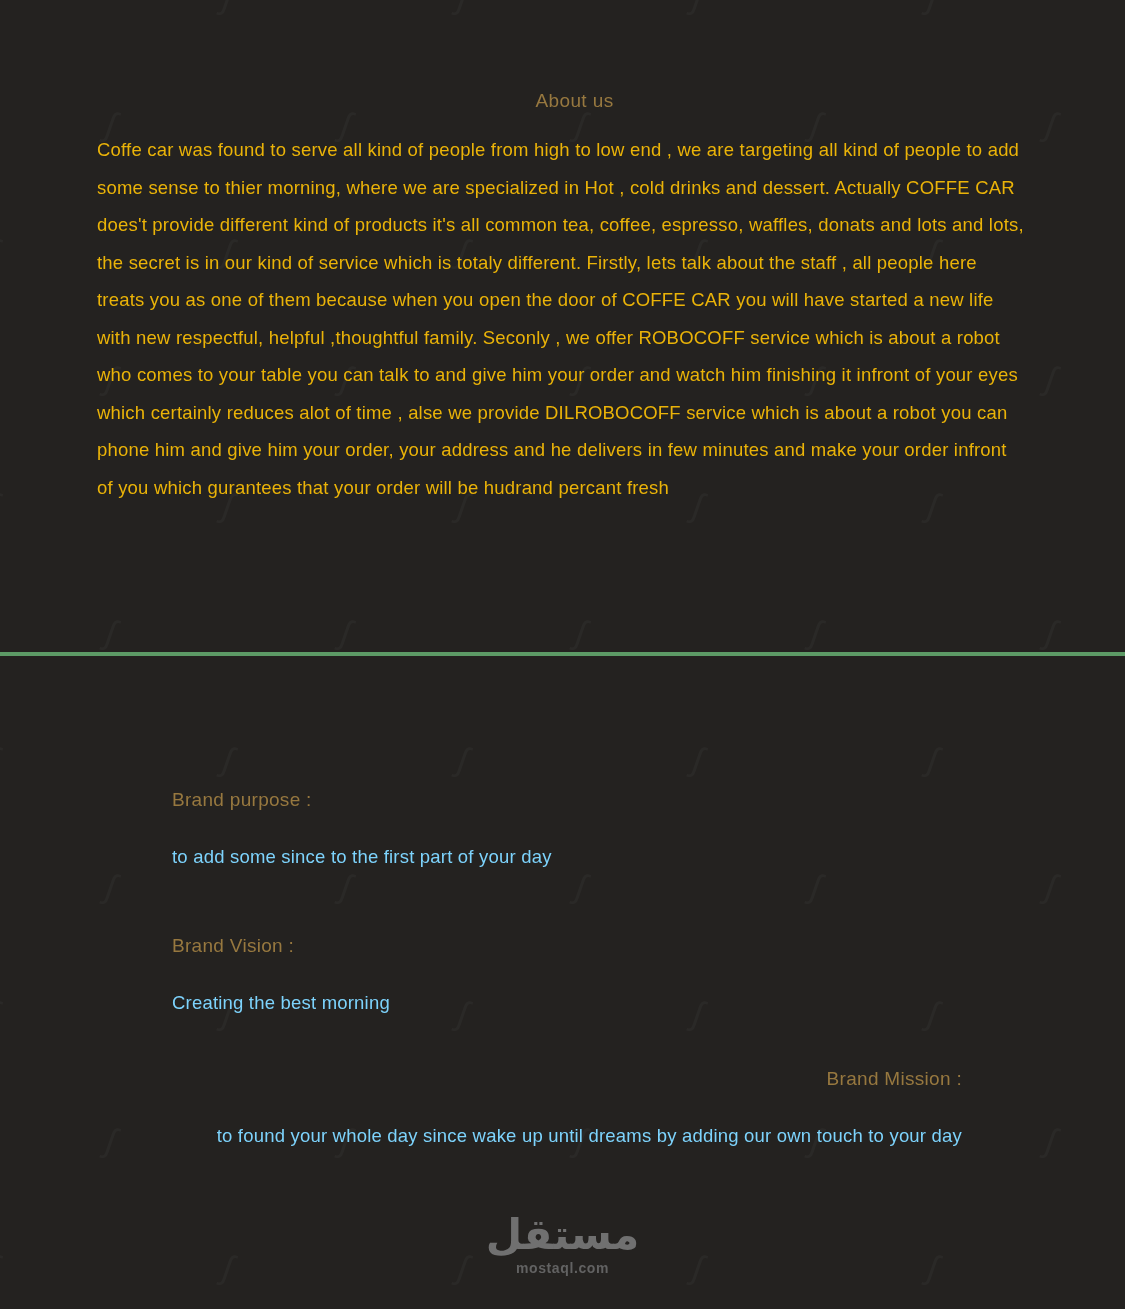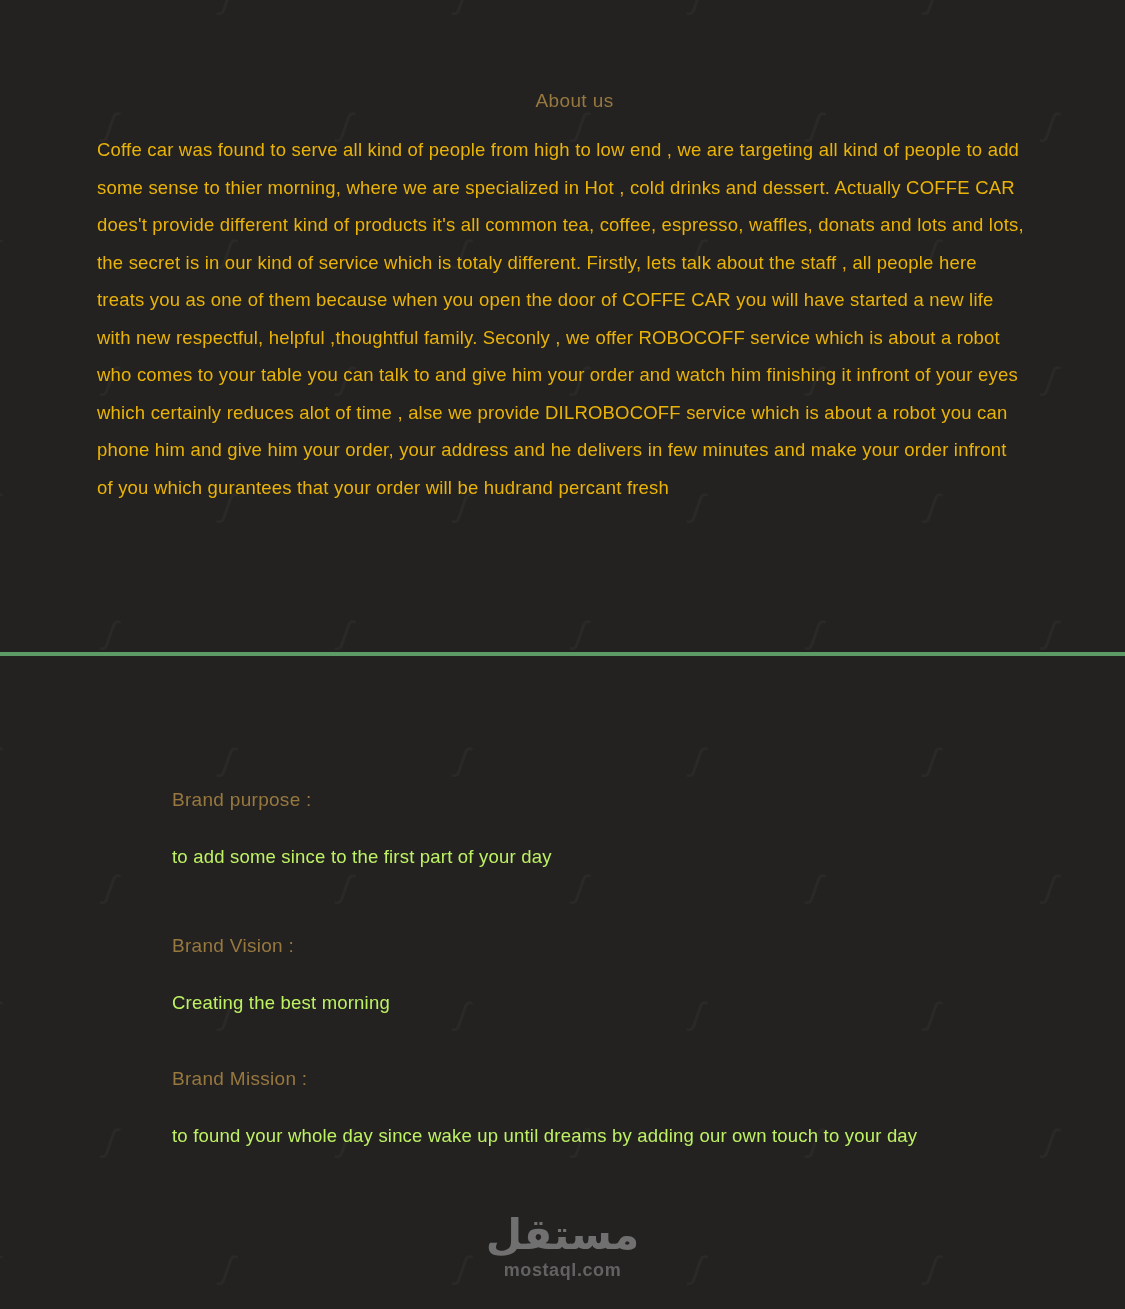--- a/index.html
+++ b/index.html
@@ -75,43 +75,43 @@
     font-size: 19px;
     font-weight: 500;
     letter-spacing: 0.3px;
     color: #97783f;
   }
   .section p {
     margin: 27px 0 0 0;
     font-size: 18.5px;
     line-height: 37px;
     letter-spacing: 0.2px;
-    color: #bef264;
+    color: #7dd3fc;
   }
   .section-purpose { top: 789px; width: 860px; }
   .section-vision  { top: 935px; width: 860px; }
-  .section-mission { top: 1068px; width: 790px; }
+  .section-mission { top: 1068px; width: 790px; text-align: right; }
   .footer {
     position: absolute;
     top: 1212px;
     left: 0;
     width: 100%;
     text-align: center;
     z-index: 1;
   }
   .footer-logo {
     font-size: 42px;
     font-weight: bold;
     color: #707070;
     line-height: 1.1;
     font-family: "DejaVu Sans", sans-serif;
   }
   .footer-site {
     margin-top: 2px;
-    font-size: 18px;
+    font-size: 14px;
     font-weight: bold;
     letter-spacing: 0.6px;
     color: #626262;
   }
 </style>
 </head>
 <body>
 
 <div class="page">
 

